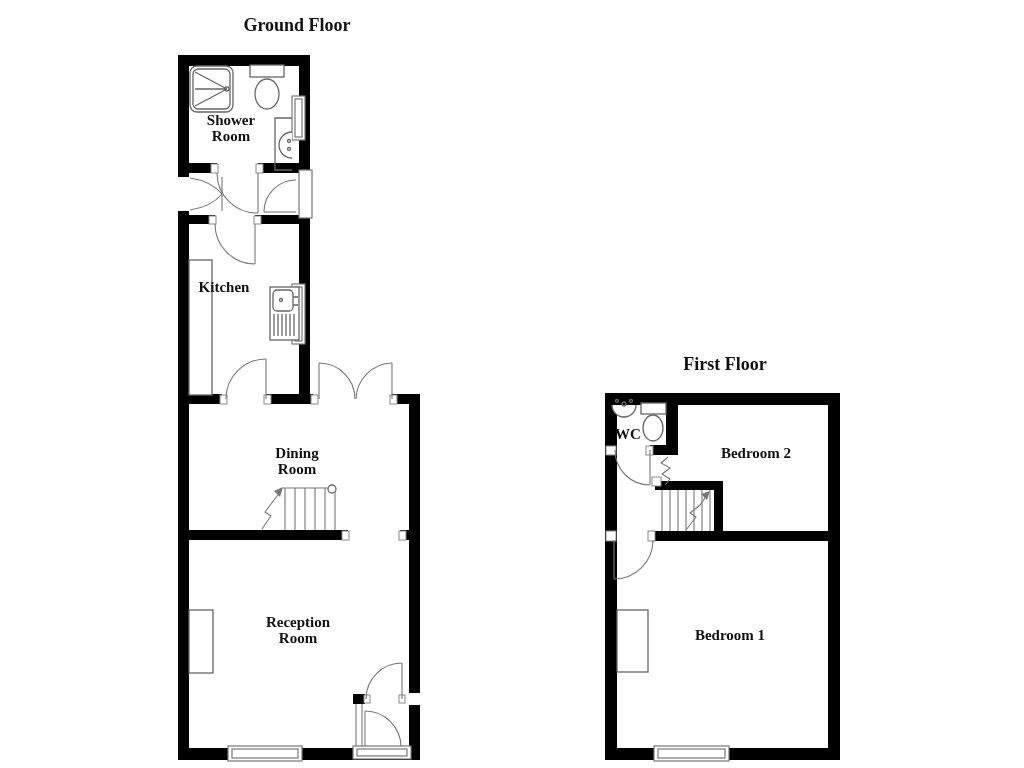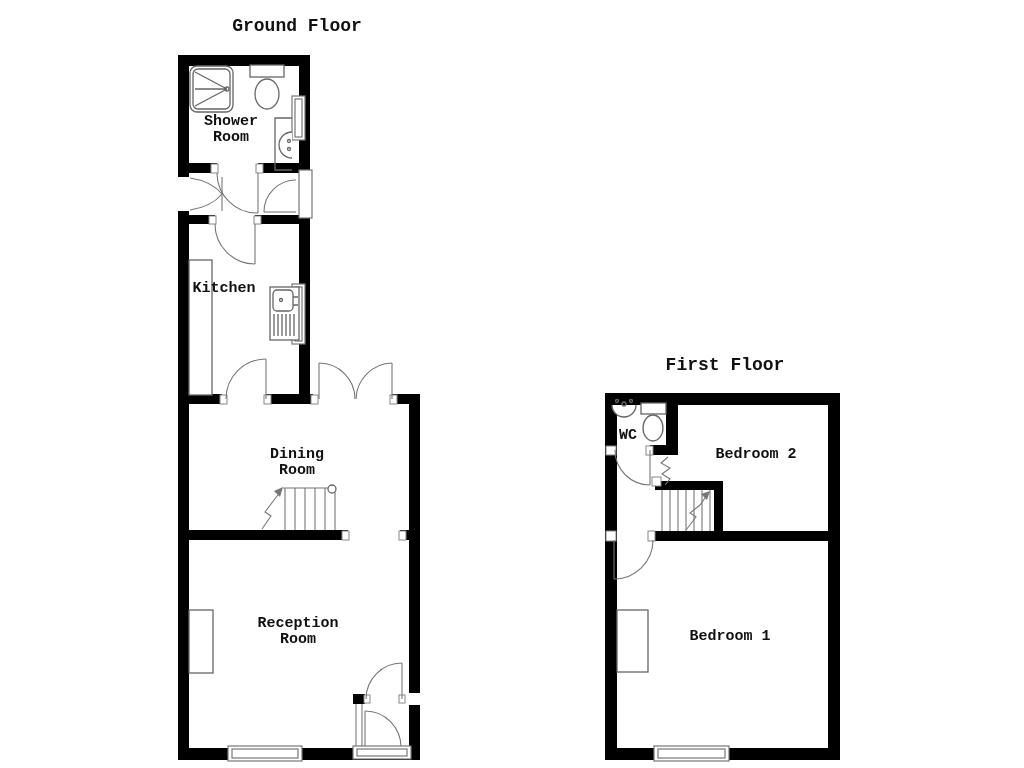--- a/index.html
+++ b/index.html
@@ -1,17 +1,17 @@
 <!DOCTYPE html>
 <html><head>
 <meta charset="utf-8">
 <style>
   html,body{margin:0;padding:0;background:#ffffff;}
   #canvas{position:relative;width:1024px;height:768px;background:#ffffff;overflow:hidden;
-          font-family:Liberation Mono, monospace;}
+          font-family:Liberation Serif, serif;}
   svg{position:absolute;left:0;top:0;}
   .wall{fill:#000000;shape-rendering:crispEdges;}
   .thin{fill:none;stroke:#666666;stroke-width:1.3;}
   .door{fill:none;stroke:#777777;stroke-width:1.1;}
   .fix{fill:#ffffff;stroke:#666666;stroke-width:1.3;}
   .win{fill:#ffffff;stroke:#777777;stroke-width:1.2;}
   .jamb{fill:#ffffff;stroke:#888888;stroke-width:1;}
   .arrow{fill:#777777;stroke:none;}
   text{fill:#111111;font-weight:bold;}
   .title{font-size:18px;}

